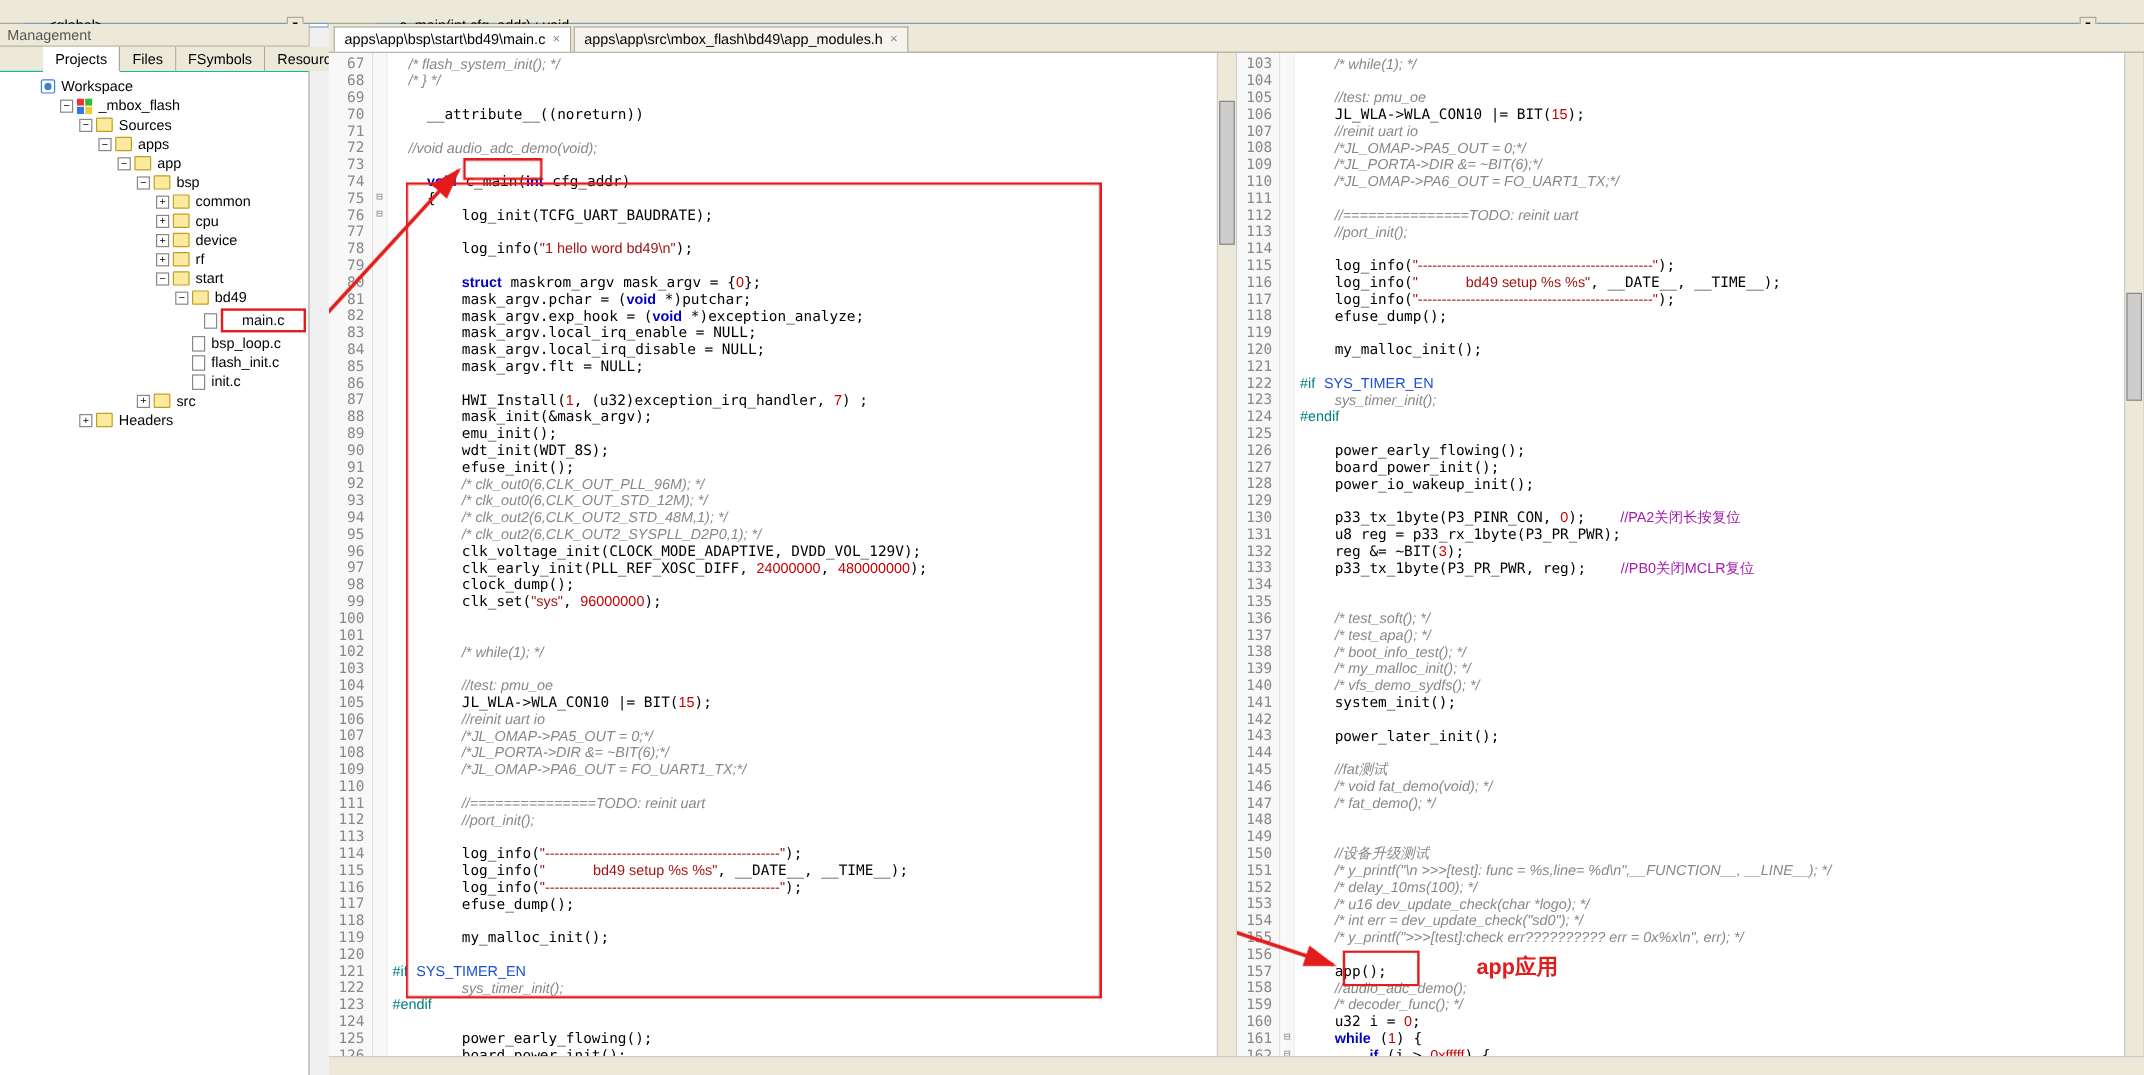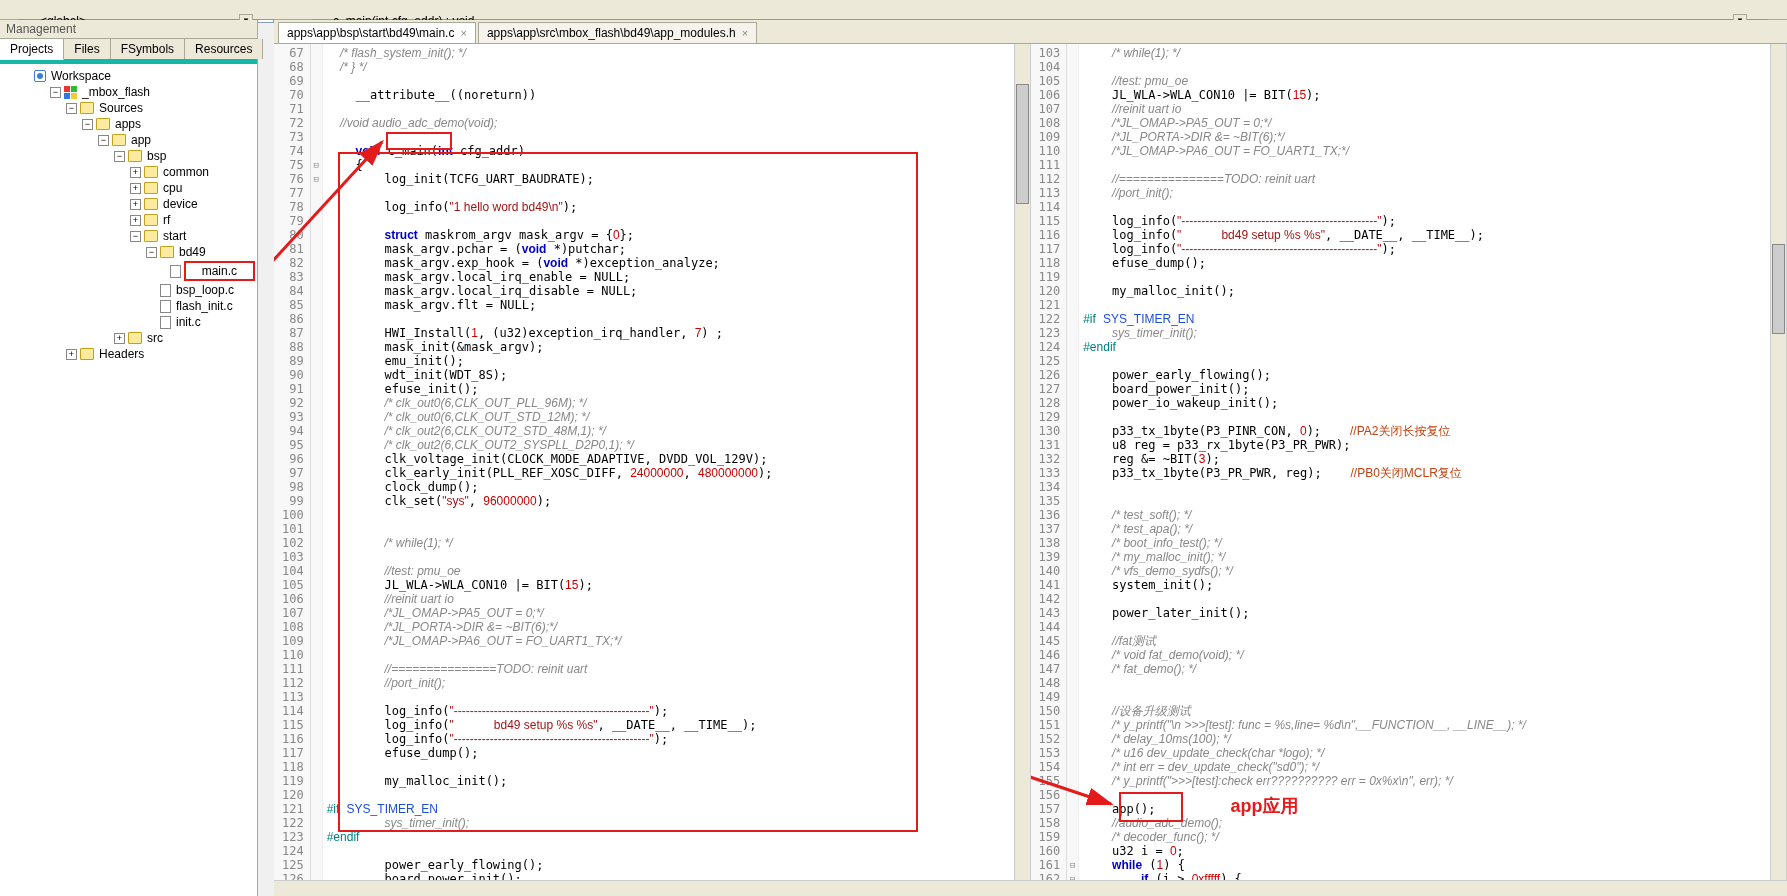--- a/index.html
+++ b/index.html
@@ -5,21 +5,21 @@
 * { margin: 0; padding: 0; box-sizing: border-box; font-family: "Segoe UI", Tahoma, sans-serif; font-size: 12px; }
 body { background: #f0f0f0; overflow: hidden; }
 .top-bar { display: flex; height: 20px; background: #ece9d8; border-bottom: 1px solid #aca899; }
 .top-combo { border: 1px solid #7f9db9; background: #fff; padding: 1px 20px; margin: 19px; display: flex; align-items: center; justify-content: space-between; }
 .top-combo.left { width: 255px; }
 .top-combo.right { flex: 1; }
 .combo-arrow { width: 14px; height: 14px; background: #ece9d8; border: 1px solid #aca899; text-align: center; line-height: 10px; font-size: 9px; }
 .main-layout { display: flex; height: calc(100vh - 20px); gap: 16px; }
 .sidebar { width: 258px; background: #fff; border-right: 1px solid #aca899; display: flex; flex-direction: column; }
 .sidebar-title { background: #ece9d8; padding: 2px 6px; border-bottom: 1px solid #aca899; color: #555; }
-.sidebar-tabs { display: flex; background: #ece9d8; border-bottom: 5px solid #14b8a6; }
+.sidebar-tabs { display: flex; background: #ece9d8; border-bottom: 1px solid #14b8a6; padding-left: 36px; }
 .sidebar-tab { padding: 3px 10px; border-right: 1px solid #aca899; cursor: pointer; background: #ece9d8; }
 .sidebar-tab.active { background: #fff; border-bottom: 1px solid #fff; margin-bottom: -1px; }
 .tree { flex: 1; overflow: auto; padding: 4px 2px; }
 .tree-item { display: flex; align-items: center; padding: 1px 0; white-space: nowrap; cursor: pointer; margin-left: 32px; }
 .tree-item .toggle { width: 11px; height: 11px; border: 1px solid #888; text-align: center; line-height: 9px; font-size: 9px; margin-right: 3px; background: #fff; }
 .tree-item .toggle.blank { border: none; }
 .tree-item .icon { width: 14px; height: 12px; margin-right: 3px; }
 .icon.folder { background: #fceb9f; border: 1px solid #c0a020; border-radius: 1px; }
 .icon.folder-open { background: #fceb9f; border: 1px solid #c0a020; border-radius: 1px; position: relative; }
 .icon.file { background: #fff; border: 1px solid #888; width: 11px; height: 13px; position: relative; }
@@ -33,21 +33,21 @@
 .tabs-row { display: flex; background: #ece9d8; border-bottom: 1px solid #aca899; height: 24px; align-items: flex-end; padding-left: 4px; }
 .file-tab { padding: 3px 8px; border: 1px solid #aca899; border-bottom: none; background: #f5f3eb; margin-right: 2px; display: flex; align-items: center; gap: 6px; cursor: pointer; }
 .file-tab.active { background: #fff; }
 .tab-close { color: #888; font-size: 11px; cursor: pointer; }
 .editors { flex: 1; display: flex; min-height: 0; }
 .editor { flex: 1; display: flex; overflow: hidden; border-right: 1px solid #ccc; position: relative; }
 .gutter { background: #f8f8f8; color: #888; padding: 2px 6px 2px 8px; text-align: right; font-family: Consolas, monospace; font-size: 12px; line-height: 14px; border-right: 1px solid #ddd; user-select: none; white-space: pre; }
 .fold-col { width: 12px; background: #f8f8f8; border-right: 1px solid #eee; font-family: Consolas, monospace; font-size: 9px; line-height: 14px; color: #888; white-space: pre; padding-top: 2px; text-align: center; }
 .code { flex: 1; padding: 2px 4px; font-family: Consolas, monospace; font-size: 12px; line-height: 14px; white-space: pre; overflow: auto; color: #000; }
 .code .kw { color: #0000c8; font-weight: bold; }
-.code .cm { color: #c2410c; }
+.code .cm { color: #a21caf; }
 .code .cmg { color: #888888; font-style: italic; }
 .code .str { color: #a31515; }
 .code .num { color: #c80000; }
 .code .pp { color: #008080; }
 .code .pp2 { color: #1d4ed8; }
 .scrollbar-v { width: 16px; background: #ece9d8; border-left: 1px solid #ccc; position: relative; }
 .scrollbar-thumb { position: absolute; left: 1px; right: 1px; background: #cdcdcd; border: 1px solid #888; }
 .annotation-box { position: absolute; border: 2px solid #e31b1b; pointer-events: none; }
 .annotation-arrow { position: absolute; pointer-events: none; }
 .annotation-text { position: absolute; color: #e31b1b; font-size: 18px; font-weight: bold; pointer-events: none; }

